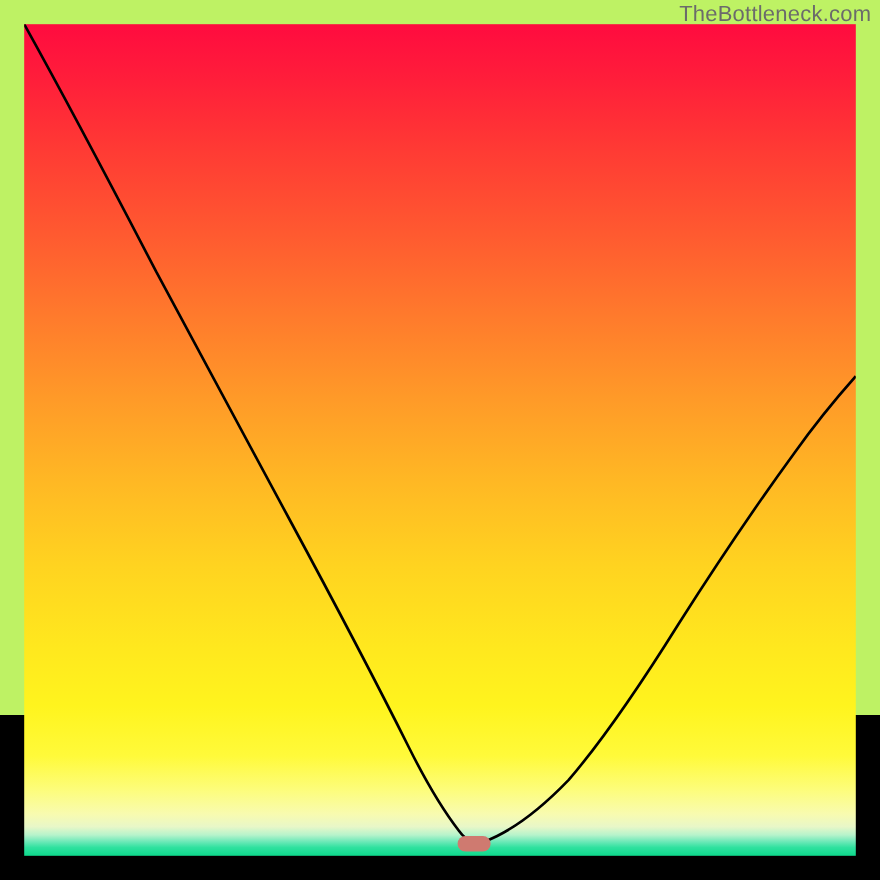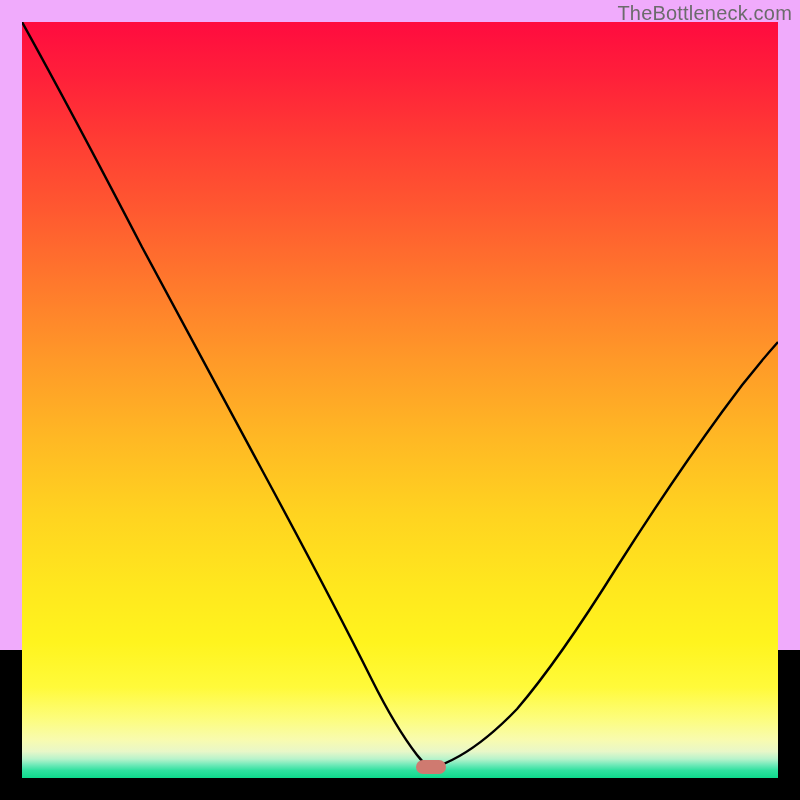--- a/index.html
+++ b/index.html
@@ -8,21 +8,21 @@
     width: 800px;
     height: 800px;
     background: #000;
     font-family: Arial, Helvetica, sans-serif;
     overflow: hidden;
   }
   .frame {
     position: relative;
     width: 800px;
     height: 650px;
-    background: #f0abfc;
+    background: #bef264;
   }
   .plot {
     position: absolute;
     left: 22px;
     top: 22px;
     width: 756px;
     height: 756px;
     background: linear-gradient(to bottom,
       #ff0b3f 0%,
       #ff1f3a 7%,

